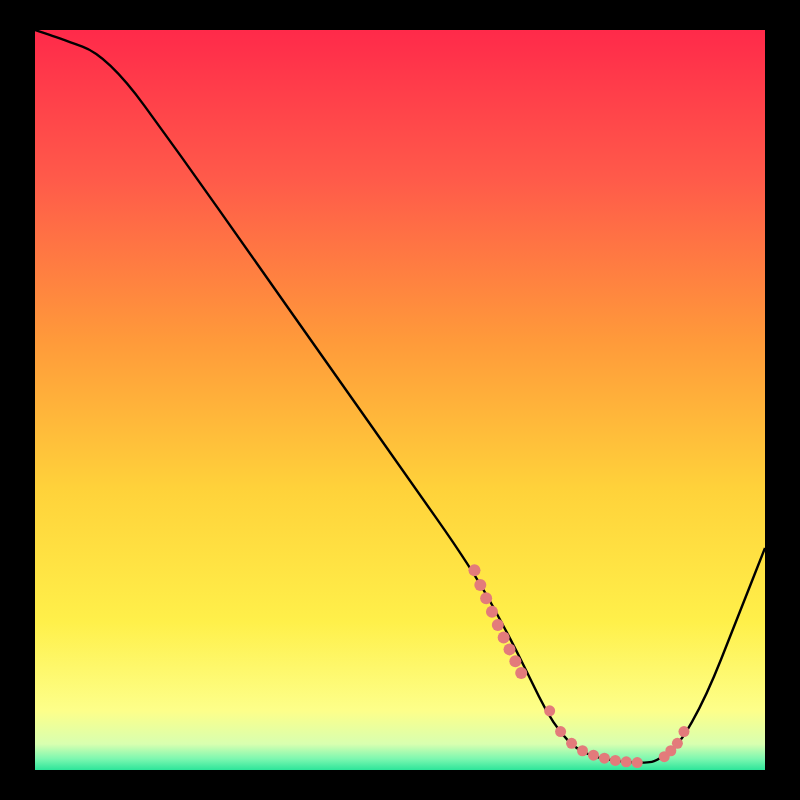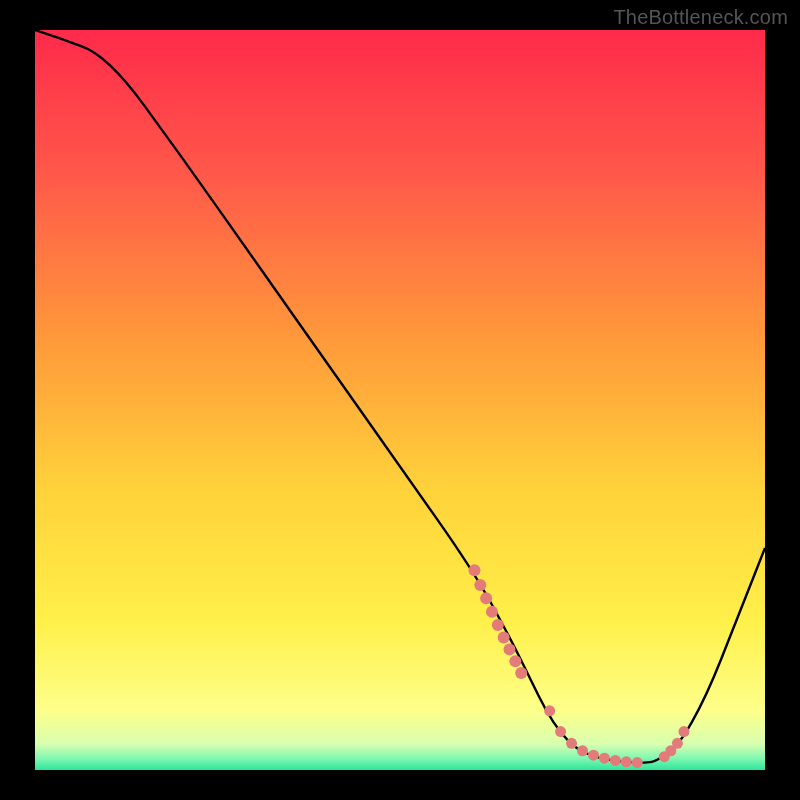--- a/index.html
+++ b/index.html
@@ -37,21 +37,20 @@
   svg.plot {
     display: block;
     width: 100%;
     height: 100%;
   }
 </style>
 </head>
 <body>
 
 <div class="frame">
-  <div class="watermark">TheBottleneck.com</div>
   <div class="plot-wrap">
     <svg class="plot" viewBox="0 0 730 740" preserveAspectRatio="none">
       <defs>
         <linearGradient id="bg-grad" x1="0" y1="0" x2="0" y2="1">
             <stop offset="0%" stop-color="#ff2a4a"></stop>
             <stop offset="20%" stop-color="#ff5a4a"></stop>
             <stop offset="42%" stop-color="#ff9a3a"></stop>
             <stop offset="62%" stop-color="#ffd23a"></stop>
             <stop offset="80%" stop-color="#fff04a"></stop>
             <stop offset="92%" stop-color="#fdff8a"></stop>

